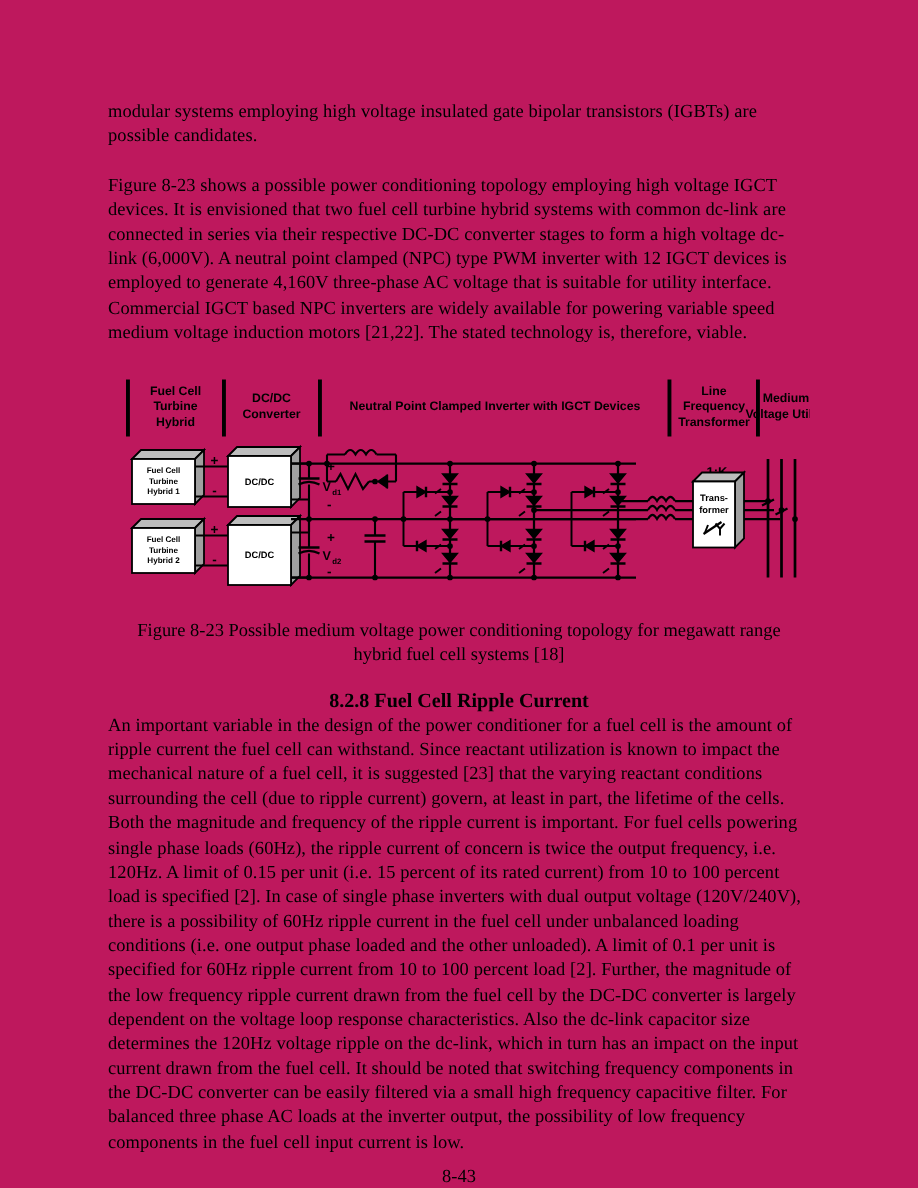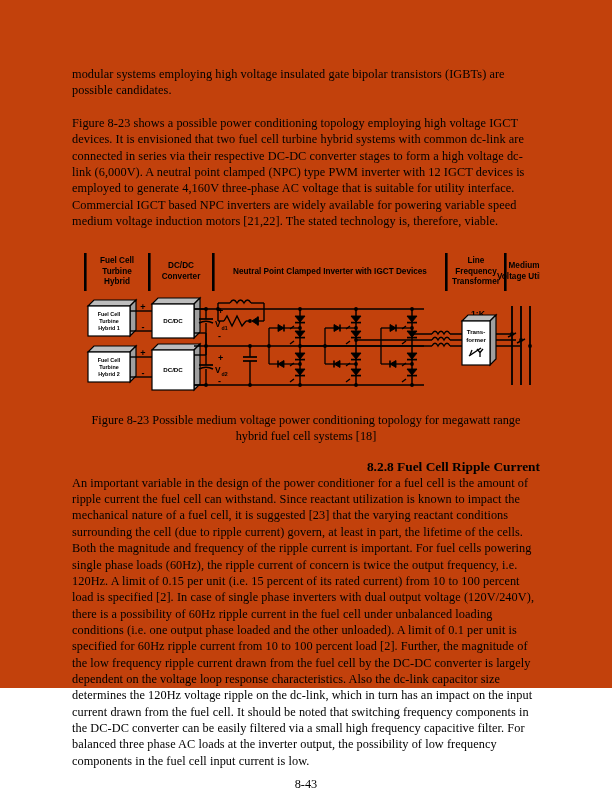--- a/index.html
+++ b/index.html
@@ -13,22 +13,22 @@
     height: 792px;
     position: relative;
     font-family: "Liberation Serif", "DejaVu Serif", serif;
     color: #000000;
     overflow: hidden;
   }
   .page {
     position: absolute;
     left: 0; top: 0;
     width: 612px;
-    height: 688px;
-    background: #c2410c;
+    height: 792px;
+    background: #be185d;
   }
   .content {
     position: absolute;
     left: 72px;
     top: 66px;
     width: 468px;
   }
   p.body-text {
     font-size: 12.3px;
     line-height: 16.35px;
@@ -60,21 +60,21 @@
     width: 440px;
   }
 
   
   h2.section-head {
     font-size: 13.4px;
     line-height: 17px;
     font-weight: bold;
     margin: 14px 0 0 0;
     padding: 0;
-    text-align: right;
+    text-align: center;
   }
 
   
   .footer {
     position: absolute;
     left: 0;
     top: 777px;
     width: 612px;
     text-align: center;
     font-size: 12.3px;

